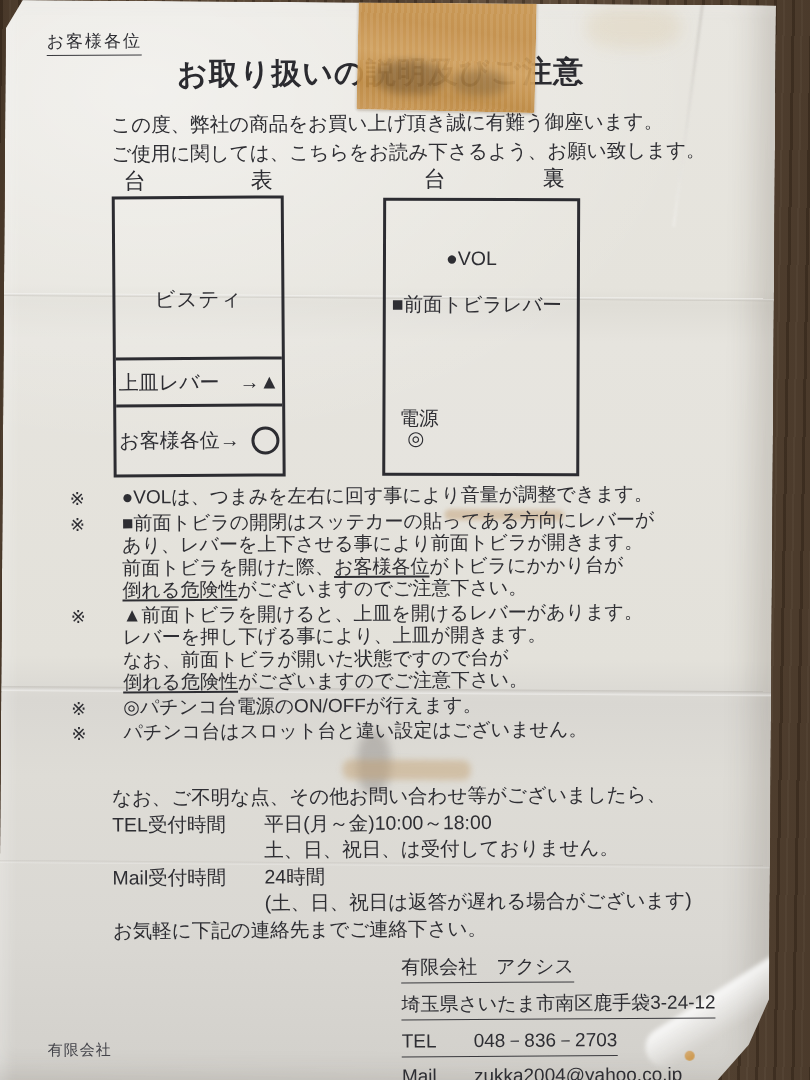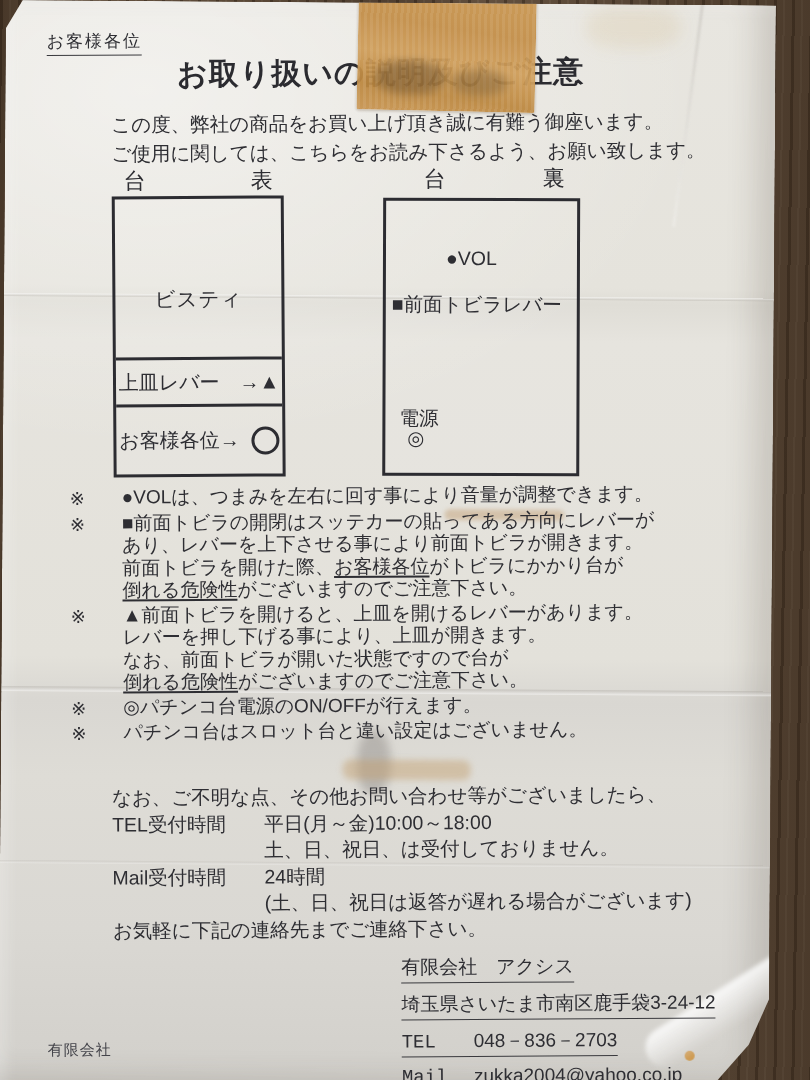--- a/index.html
+++ b/index.html
@@ -84,21 +84,21 @@
   .u{text-decoration:underline;text-underline-offset:3px;text-decoration-thickness:1.5px;}
 
   .contact{left:108px;top:780px;font-size:19.5px;line-height:26.5px;}
   .c-line{white-space:nowrap;}
   .c-label{display:inline-block;width:152px;}
   .c-indent{margin-left:152px;}
 
   .company{left:396px;top:952px;font-size:19px;}
   .co-row{margin-bottom:8px;}
   .u-row{border-bottom:1.5px solid #3a3a3e;padding-bottom:2px;display:inline-block;white-space:nowrap;}
-  .co-label{display:inline-block;width:72px;font-family:Liberation Mono, monospace;}
+  .co-label{display:inline-block;width:72px;}
 
   .brand{left:42px;top:1036px;font-size:15px;color:#44444a;letter-spacing:1px;}
 </style>
 </head>
 <body>
 
 <div class="scene">
   <div class="paper">
 
     <div class="content">

